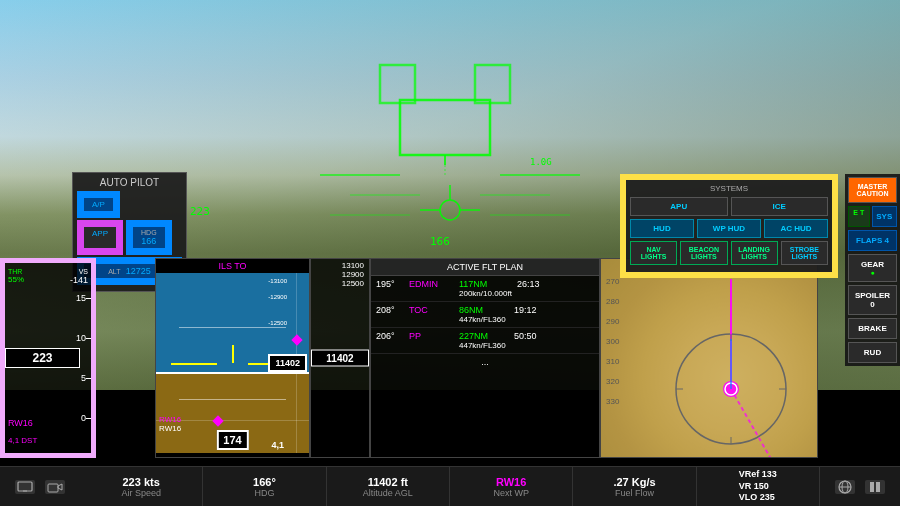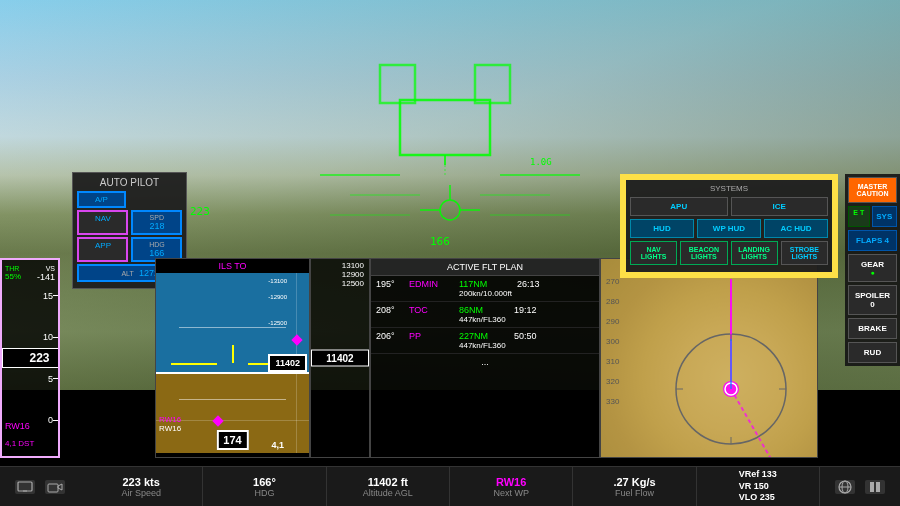--- a/index.html
+++ b/index.html
@@ -124,47 +124,47 @@
     }
 
     .ap-row {
       display: flex;
       gap: 3px;
       margin-bottom: 2px;
     }
 
     .ap-btn {
       background: #2a2a2a;
-      border: 2px solid #d946ef;
+      border: 7px solid #d946ef;
       color: #00aaff;
       font-size: 8px;
-      padding: 2px 16px;
-      text-align: right;
+      padding: 2px 8px;
+      text-align: center;
       cursor: pointer;
       min-width: 28px;
     }
 
     .ap-btn.active {
       background: #004488;
       border-color: #0088ff;
     }
 
     .ap-btn.full {
       flex: 1;
     }
 
     
     .speed-tape {
       position: absolute;
       top: 258px;
       left: 0;
-      width: 60px;
+      width: 96px;
       height: 200px;
       background: rgba(0,0,0,0.8);
-      border: 2px solid #f0abfc;
+      border: 5px solid #f0abfc;
       overflow: hidden;
     }
 
     .speed-tape-scale {
       position: absolute;
       top: 0; left: 0;
       width: 100%;
       height: 100%;
       display: flex;
       flex-direction: column;
@@ -642,27 +642,20 @@
     <text x="530" y="165" fill="#00ff00" font-size="9" font-family="monospace">1.0G</text>
   </svg>
 </div>
 
 <div class="autopilot-panel">
   <div class="ap-title">AUTO PILOT</div>
   <div class="ap-row">
     <div class="ap-btn active">A/P</div>
   </div>
   <div class="ap-row">
-    <div class="ap-btn">NAV</div>
-    <div class="ap-btn active">
-      <div style="font-size:7px;color:#aaa;">SPD</div>
-      <div style="font-size:9px;color:#00aaff;">218</div>
-    </div>
-  </div>
-  <div class="ap-row">
     <div class="ap-btn">APP</div>
     <div class="ap-btn active">
       <div style="font-size:7px;color:#aaa;">HDG</div>
       <div style="font-size:9px;color:#00aaff;">166</div>
     </div>
   </div>
   <div class="ap-row">
     <div class="ap-btn active full">
       <span style="font-size:7px;color:#aaa;margin-right:3px;">ALT</span>
       <span style="font-size:9px;color:#00aaff;">12725</span>

